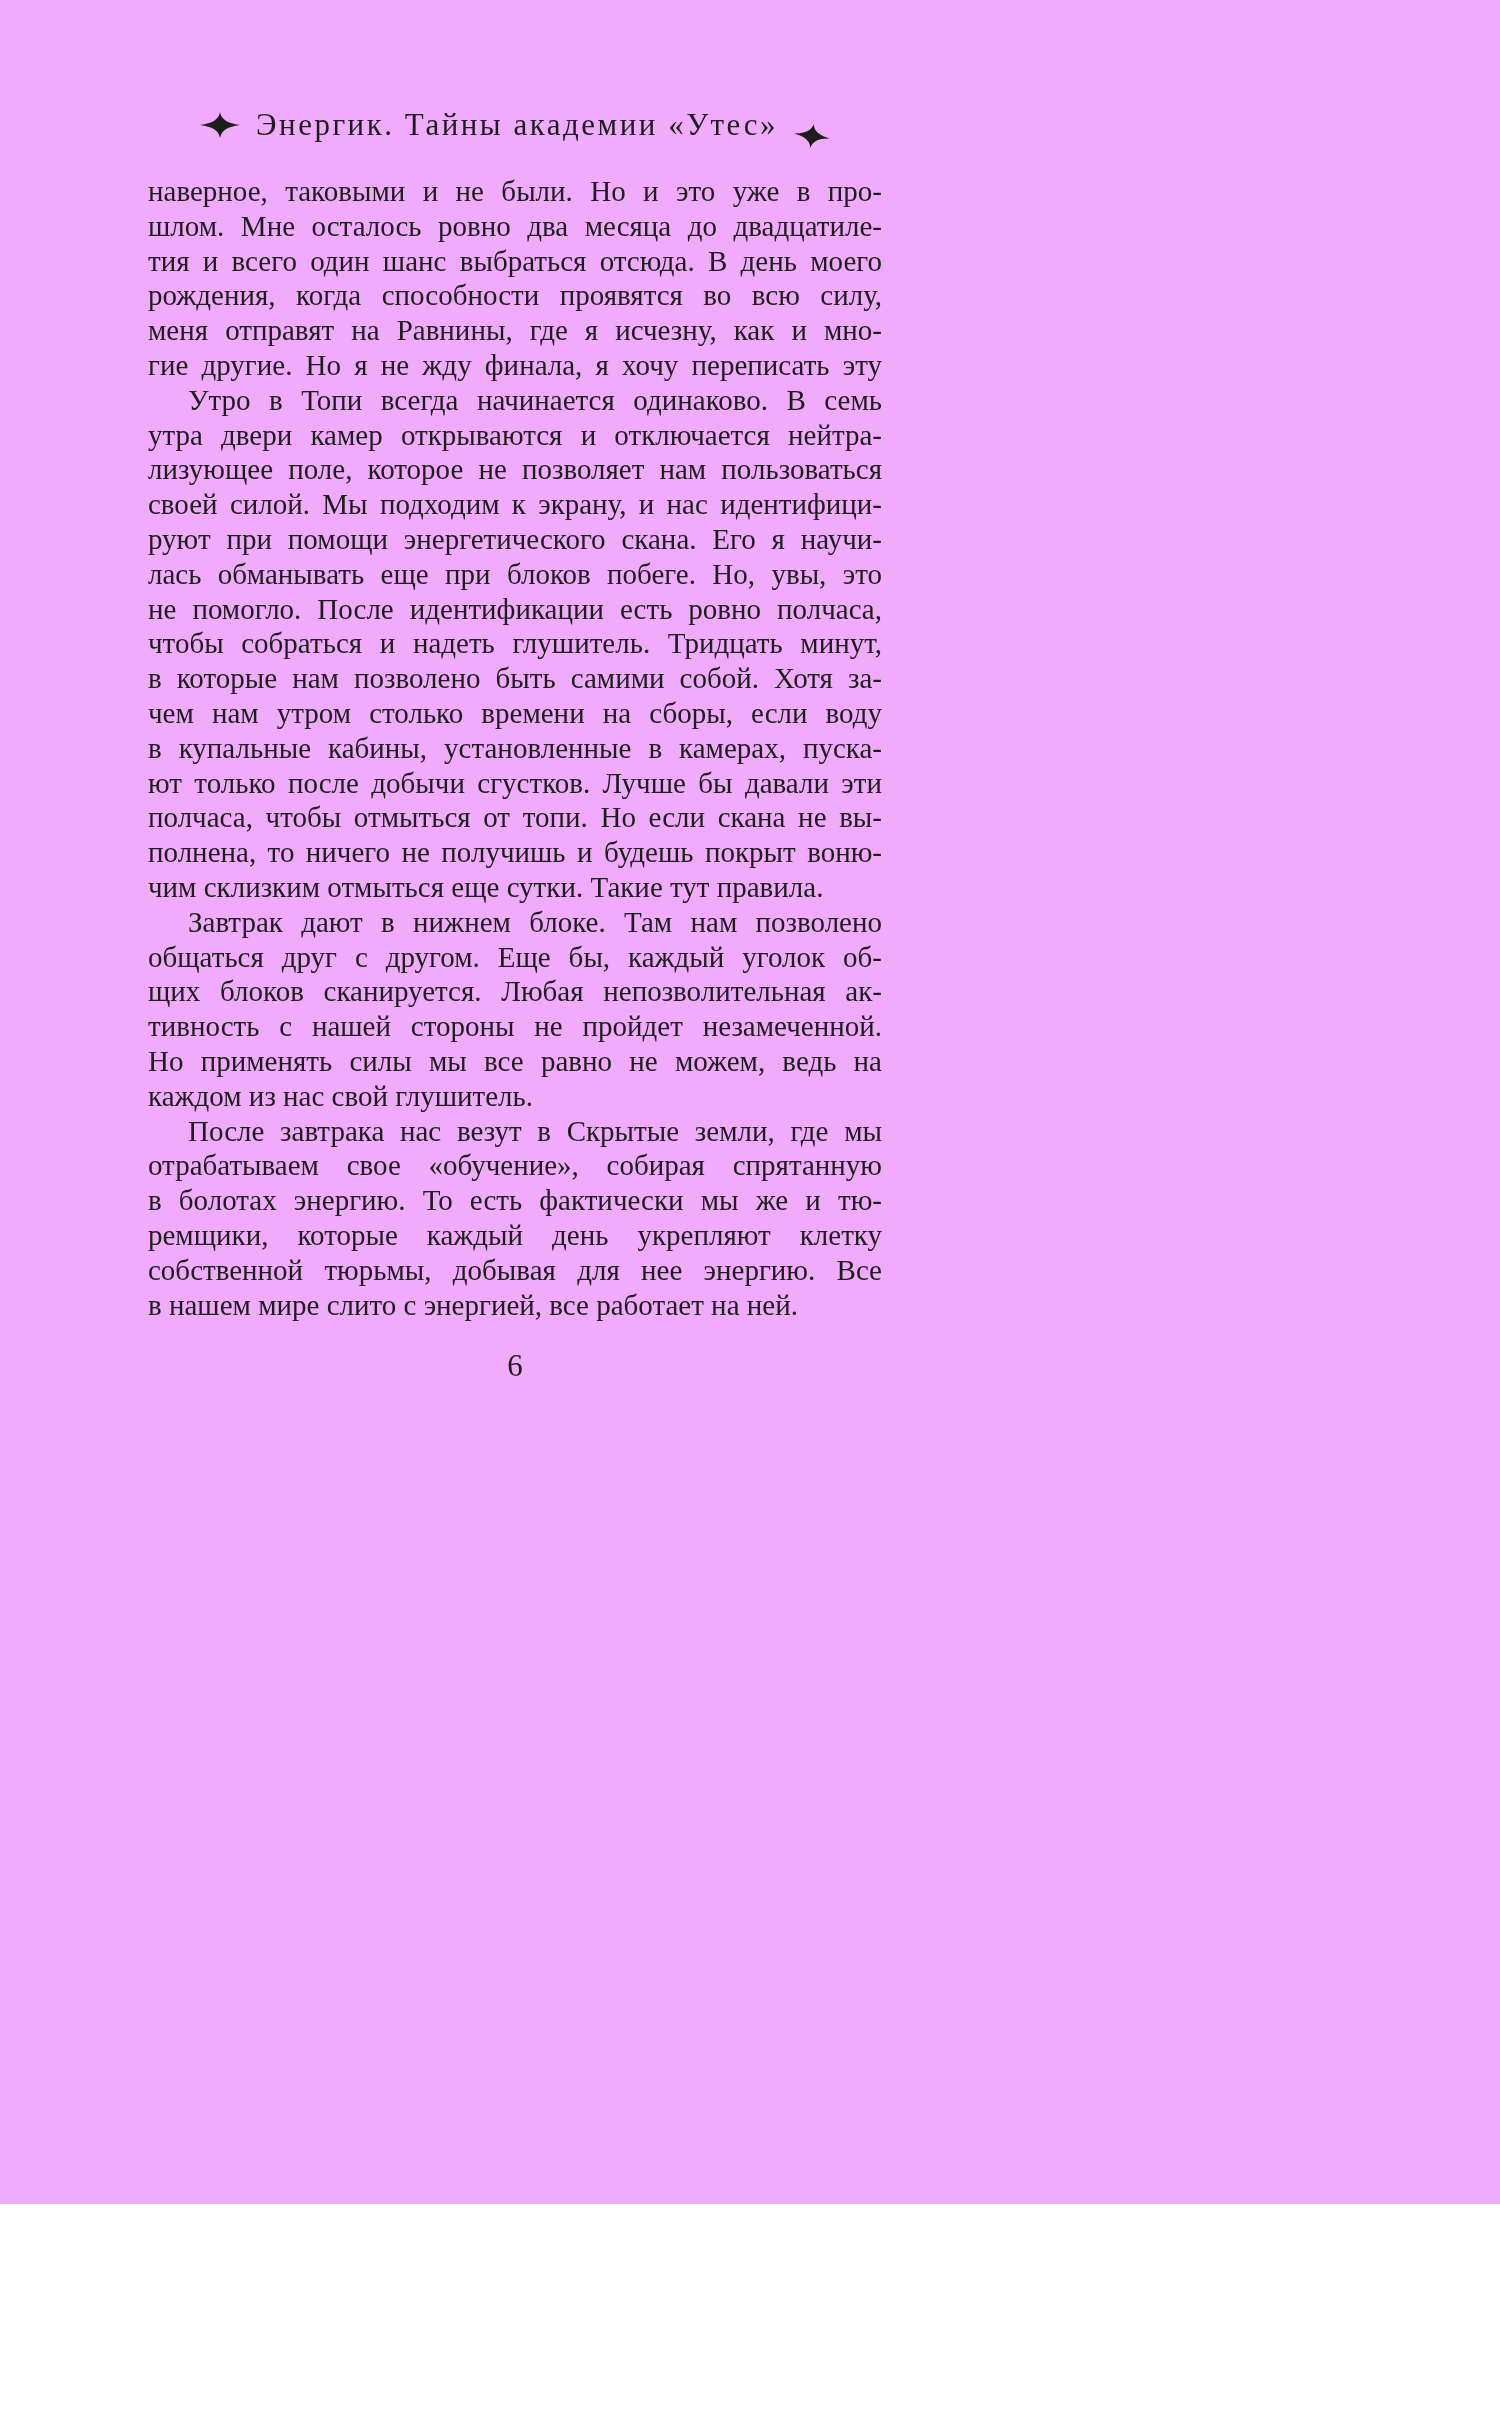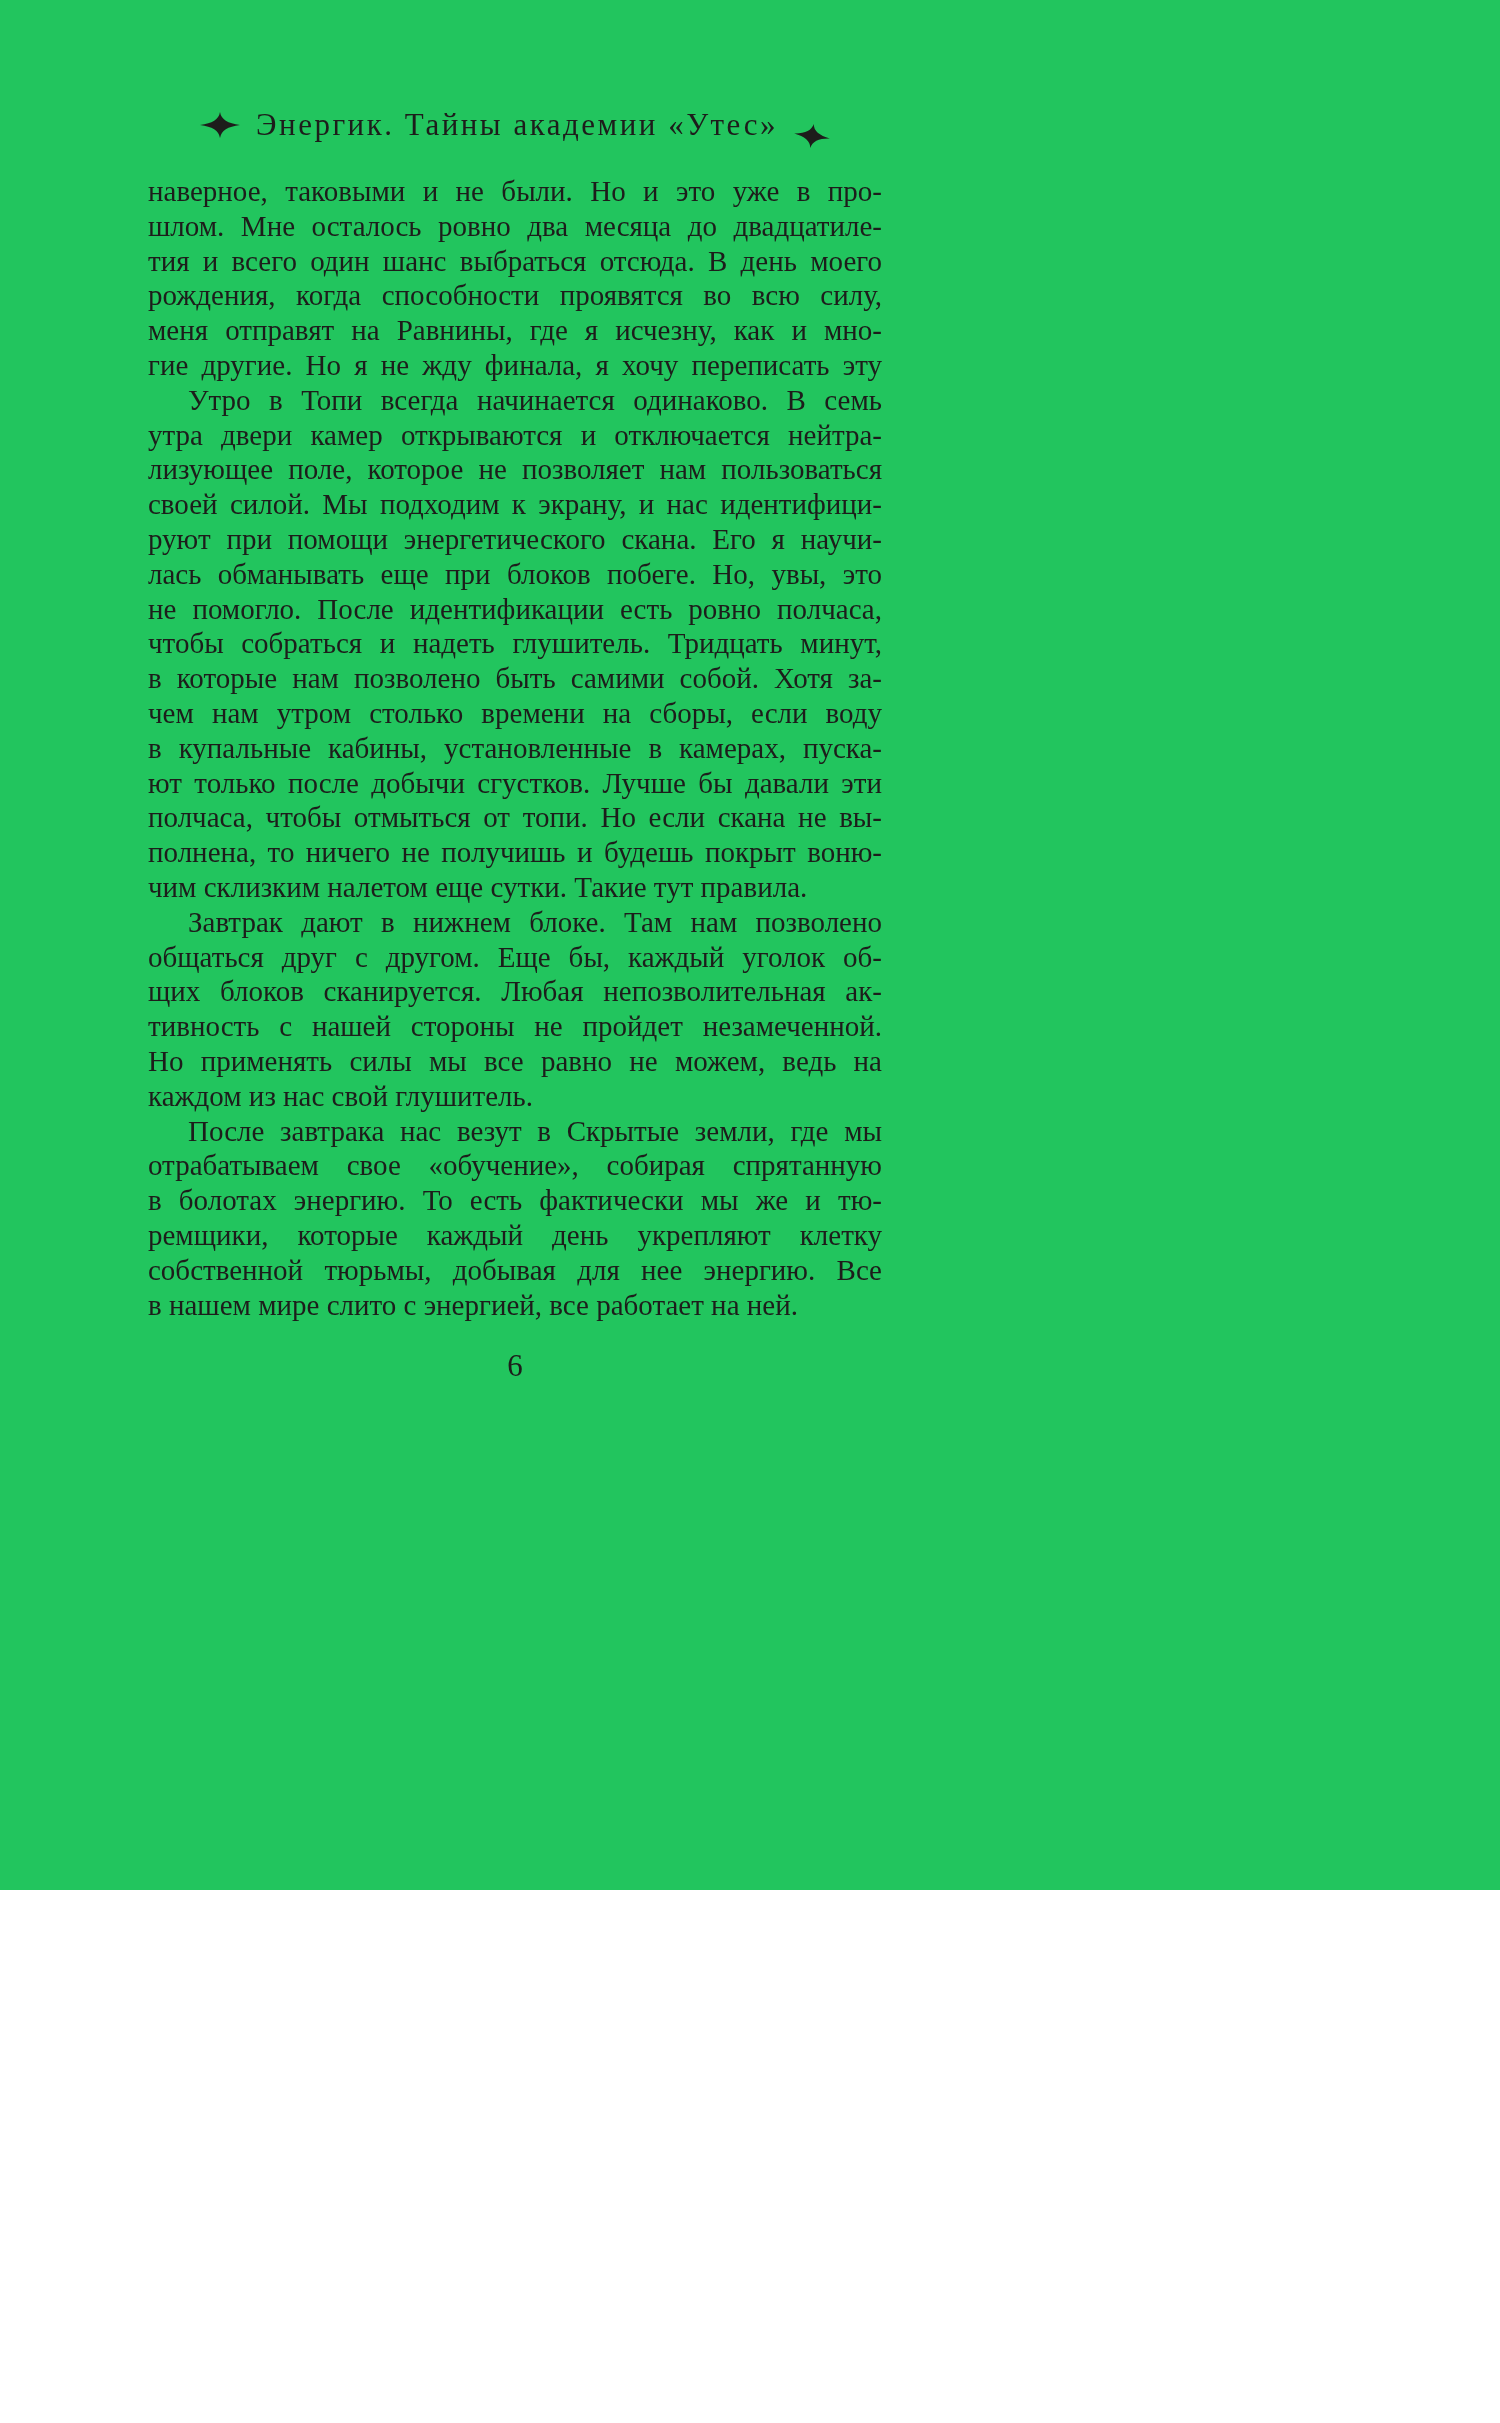--- a/index.html
+++ b/index.html
@@ -5,22 +5,22 @@
   * { box-sizing: border-box; }
   html, body { margin: 0; padding: 0; }
   body {
     width: 1500px;
     height: 2423px;
     background: #ffffff;
   }
   .page {
     position: relative;
     width: 1500px;
-    height: 1890px;
-    background: #22c55e;
+    height: 2204px;
+    background: #f0abfc;
     overflow: hidden;
     font-family: "Liberation Serif", "DejaVu Serif", serif;
     color: #1d1d1b;
   }
   .content {
     position: absolute;
     left: 148px;
     top: 102px;
     width: 734px;
   }
@@ -106,21 +106,21 @@
           <div class="line">руют при помощи энергетического скана. Его я научи-</div>
           <div class="line">лась обманывать еще при блоков побеге. Но, увы, это</div>
           <div class="line">не помогло. После идентификации есть ровно полчаса,</div>
           <div class="line">чтобы собраться и надеть глушитель. Тридцать минут,</div>
           <div class="line">в которые нам позволено быть самими собой. Хотя за-</div>
           <div class="line">чем нам утром столько времени на сборы, если воду</div>
           <div class="line">в купальные кабины, установленные в камерах, пуска-</div>
           <div class="line">ют только после добычи сгустков. Лучше бы давали эти</div>
           <div class="line">полчаса, чтобы отмыться от топи. Но если скана не вы-</div>
           <div class="line">полнена, то ничего не получишь и будешь покрыт воню-</div>
-          <div class="line last">чим склизким налетом еще сутки. Такие тут правила.</div>
+          <div class="line last">чим склизким отмыться еще сутки. Такие тут правила.</div>
         </div>
         <div class="paragraph">
           <div class="line indent">Завтрак дают в нижнем блоке. Там нам позволено</div>
           <div class="line">общаться друг с другом. Еще бы, каждый уголок об-</div>
           <div class="line">щих блоков сканируется. Любая непозволительная ак-</div>
           <div class="line">тивность с нашей стороны не пройдет незамеченной.</div>
           <div class="line">Но применять силы мы все равно не можем, ведь на</div>
           <div class="line last">каждом из нас свой глушитель.</div>
         </div>
         <div class="paragraph">

